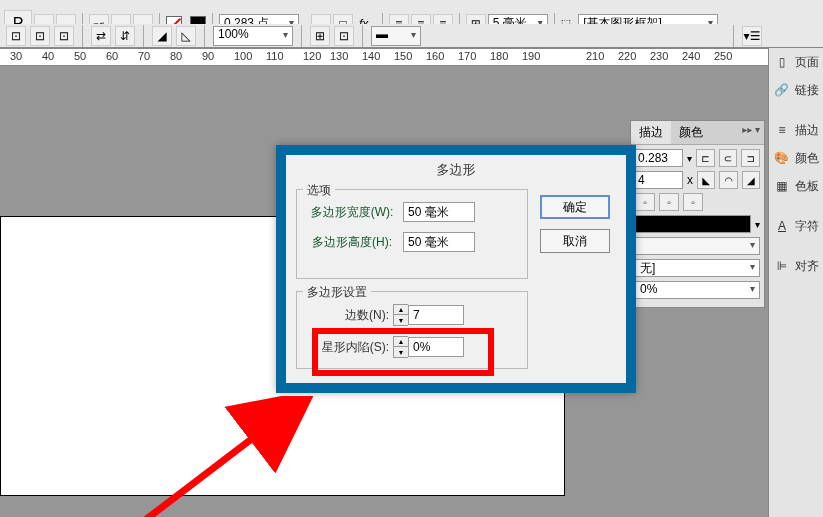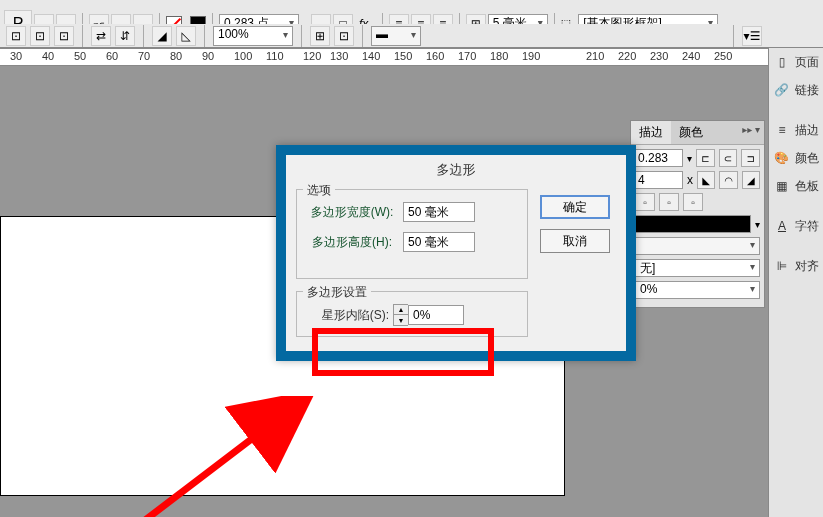--- a/index.html
+++ b/index.html
@@ -248,20 +248,28 @@
           <span class="field-label">多边形宽度(W):</span>
           <input class="text-input" value="50 毫米" style="">
         </div>
         <div class="field-row" style="margin-bottom:16px">
           <span class="field-label">多边形高度(H):</span>
           <input class="text-input" value="50 毫米" style="">
         </div>
       </div>
       <div class="group" style="margin-bottom:0">
         <span class="group-label">多边形设置</span>
+        <div class="field-row">
+          <span class="field-label-short">边数(N):</span>
+          <div class="spinner">
+            <div class="spinner-btn">▲</div>
+            <div class="spinner-btn">▼</div>
+          </div>
+          <input class="text-input" style="width: 56px;" value="7">
+        </div>
         <div class="field-row" style="margin-bottom:0">
           <span class="field-label-short">星形内陷(S):</span>
           <div class="spinner">
             <div class="spinner-btn">▲</div>
             <div class="spinner-btn">▼</div>
           </div>
           <input class="text-input" style="width: 56px;" value="0%">
         </div>
       </div>
     </div>

